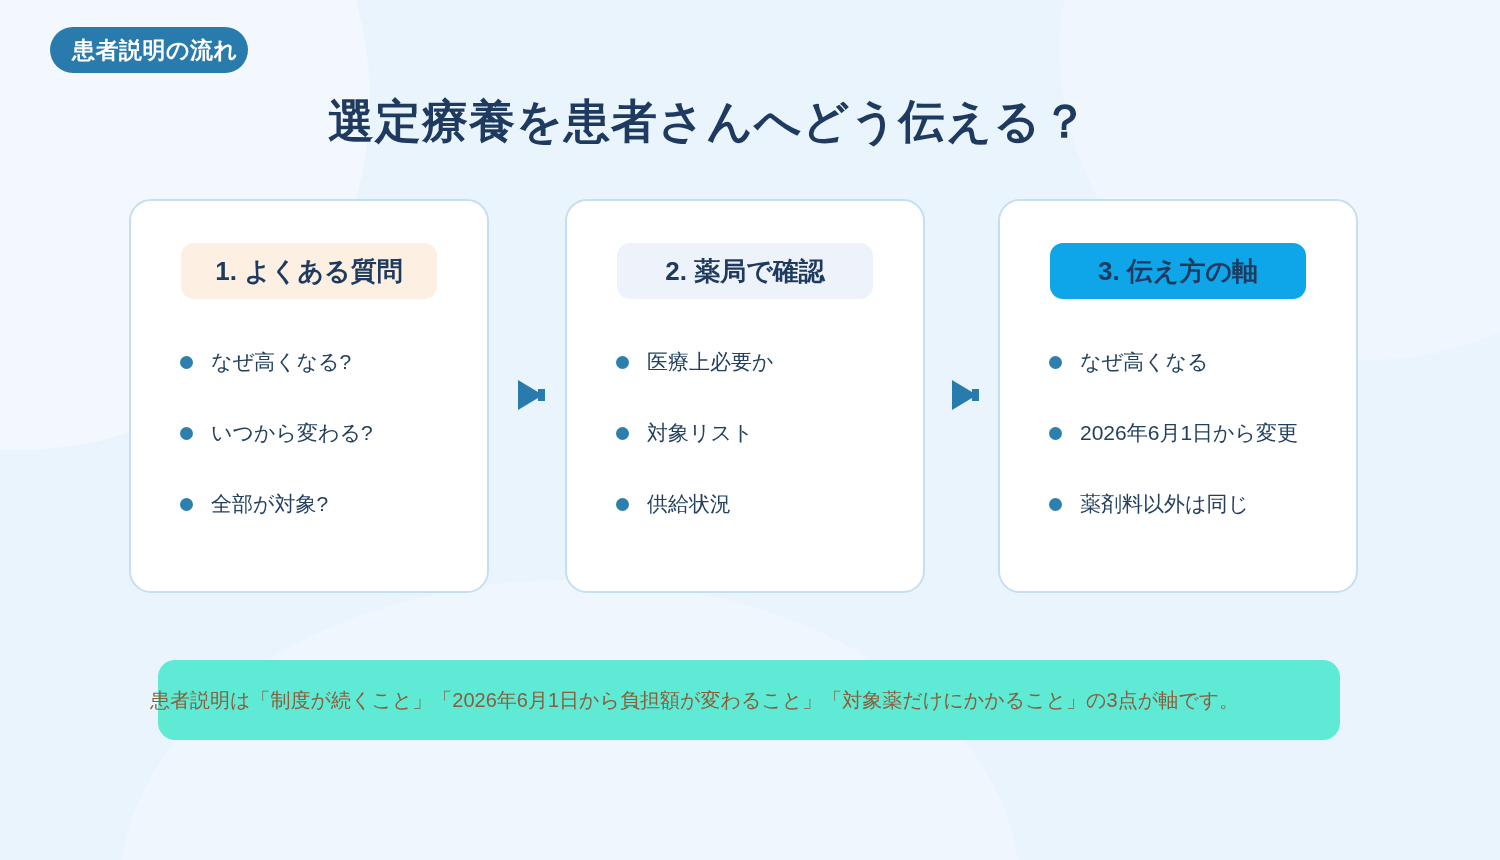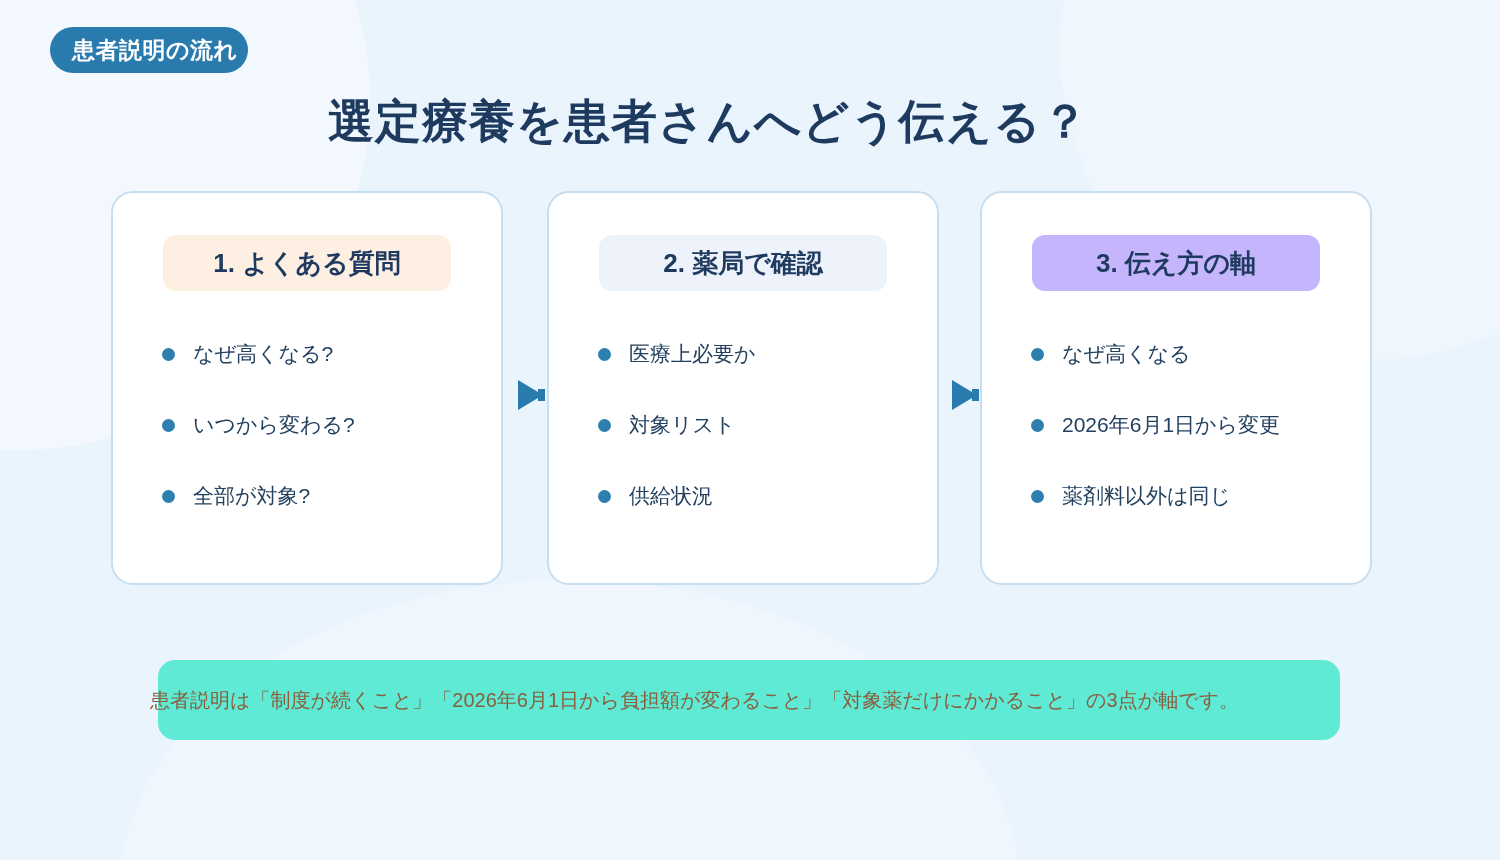--- a/index.html
+++ b/index.html
@@ -91,27 +91,28 @@
   
   .cards {
     position: absolute;
     left: 111px;
     top: 191px;
     width: 1282px;
     height: 394px;
   }
   .card {
     position: absolute;
-    top: 0;
-    width: 392px;
+    top: 8px;
+    width: 360px;
     height: 394px;
     box-sizing: border-box;
     background: #FFFFFF;
     border: 2px solid #C5DEF1;
     border-radius: 22px;
+    margin-left: 18px;
   }
   .card-1 { left: 0px; }
   .card-2 { left: 436px; }
   .card-3 { left: 869px; }
 
   .card-header {
     position: absolute;
     left: 50px;
     right: 50px;
     top: 42px;
@@ -120,21 +121,21 @@
     text-align: center;
     line-height: 56px;
     font-size: 26px;
     font-weight: bold;
     color: #1E3A5F;
     white-space: nowrap;
     overflow: hidden;
   }
   .hdr-peach { background: #FDF0E2; }
   .hdr-blue  { background: #EDF2FB; }
-  .hdr-mint  { background: #c4b5fd; }
+  .hdr-mint  { background: #0ea5e9; }
 
   .bullets {
     position: absolute;
     left: 42px;
     right: 20px;
     top: 146px;
   }
   .bullet-row {
     position: relative;
     height: 71px;

